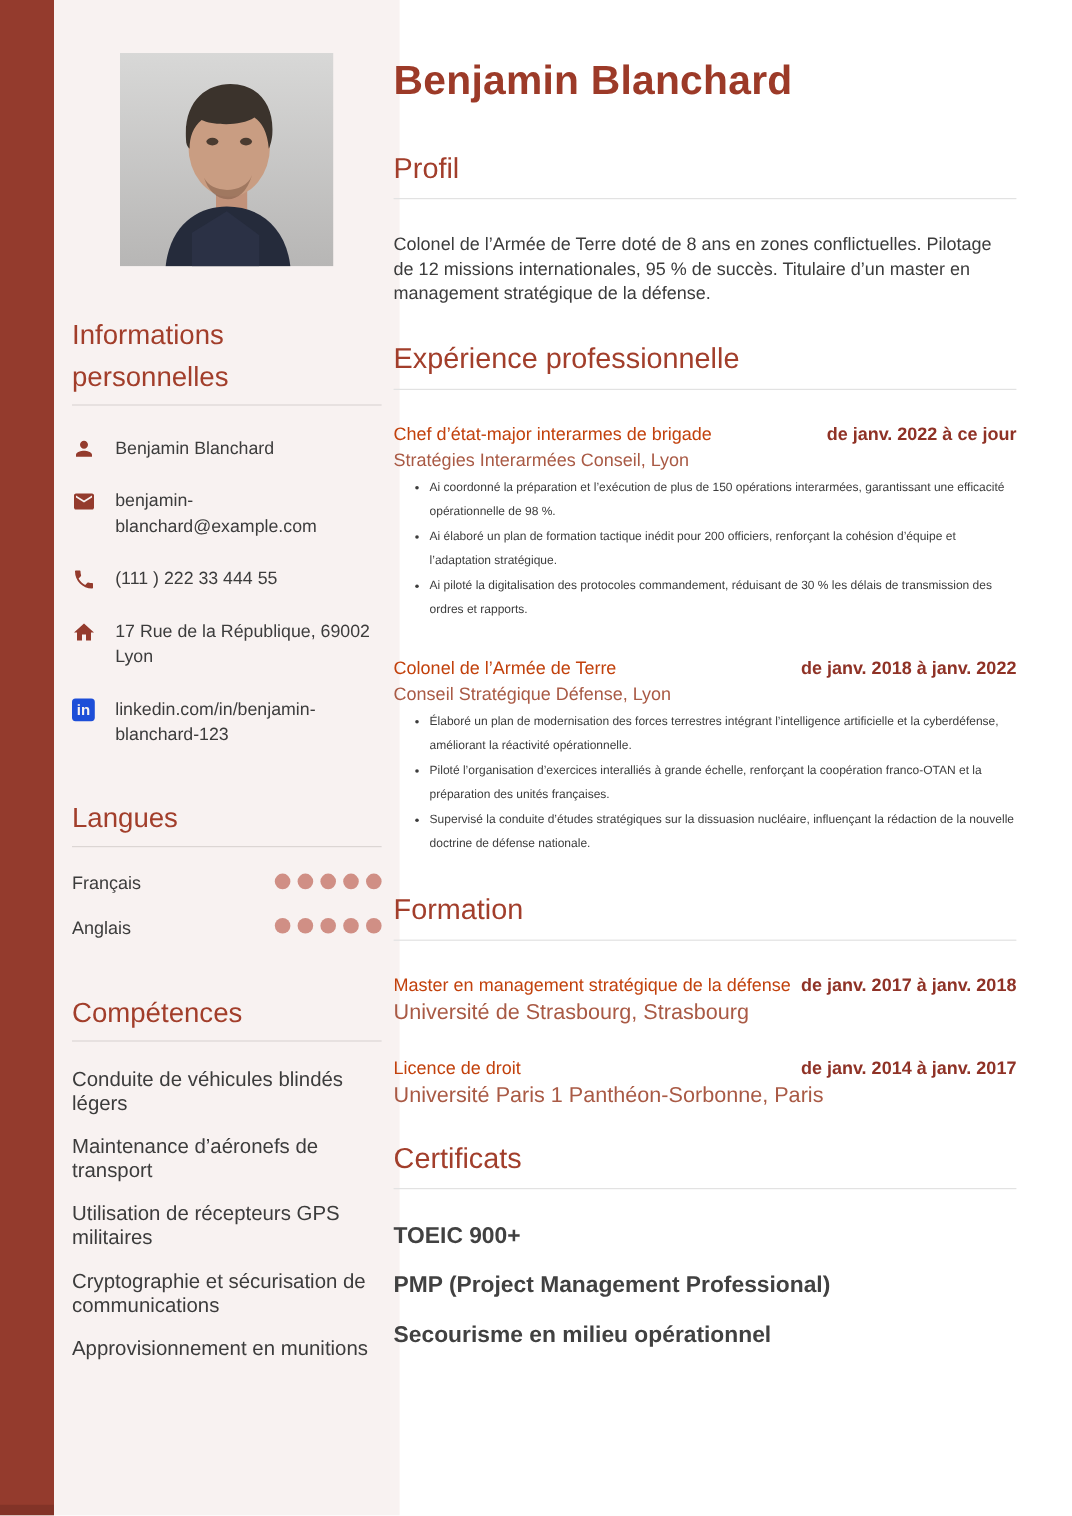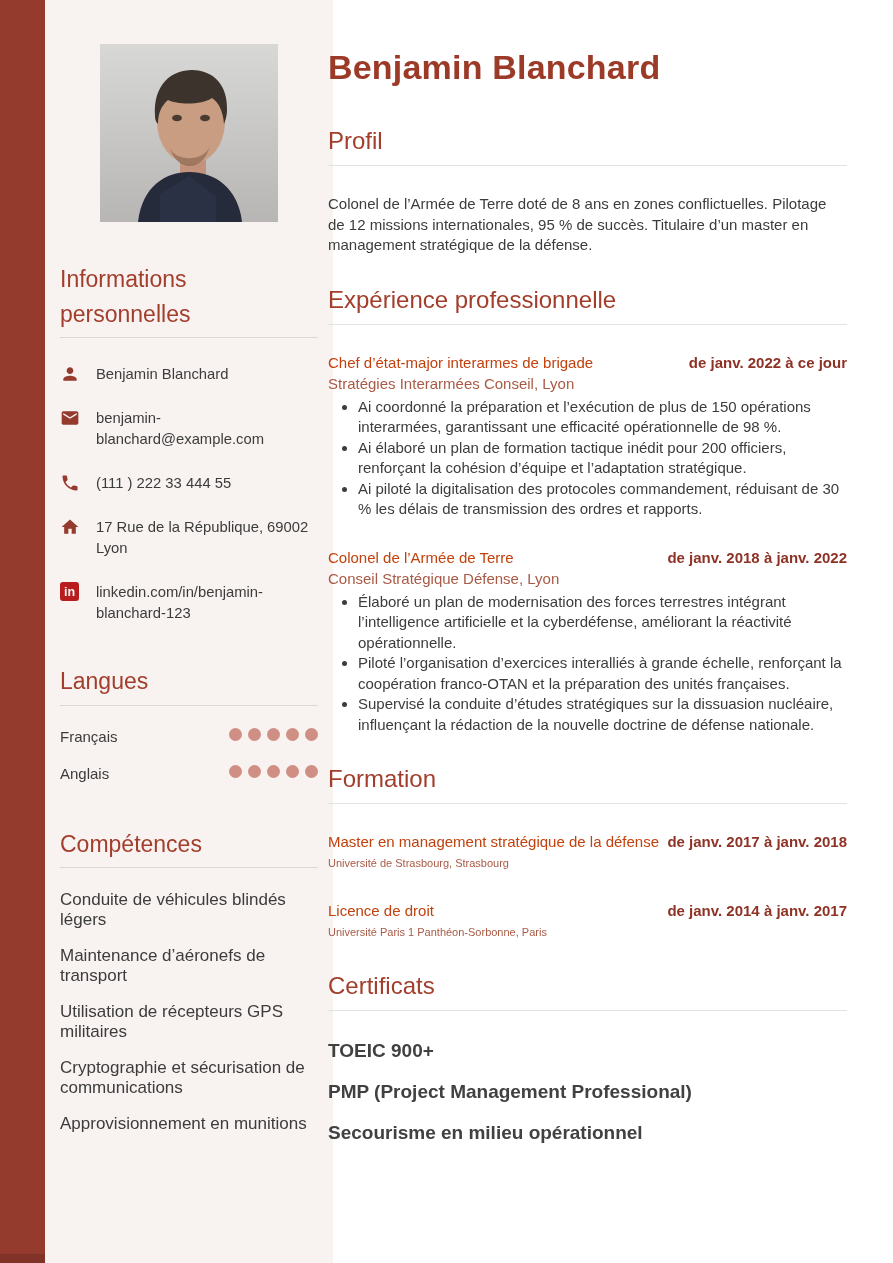--- a/index.html
+++ b/index.html
@@ -23,21 +23,21 @@
   .side-heading{
     font-size:23px;line-height:1.5;font-weight:400;color:#A23E2B;
     margin:40px 0 6px 0;
   }
   .rule{border:none;border-top:1px solid #DCD6D4;margin:0 0 0 0;}
   .info-list{margin-top:26px;}
   .info-item{display:flex;align-items:flex-start;margin-bottom:23px;}
   .info-icon{flex:0 0 20px;width:20px;height:20px;margin-right:16px;margin-top:0px;}
   .info-icon svg{width:20px;height:20px;display:block;}
   .li-badge{
-    width:19px;height:19px;background:#b91c1c;border-radius:3px;color:#F8F2F1;
+    width:19px;height:19px;background:#1d4ed8;border-radius:3px;color:#F8F2F1;
     font-weight:bold;font-size:12.5px;display:flex;align-items:center;justify-content:center;
   }
   .info-text{font-size:14.8px;line-height:21px;color:#3c3c3c;word-break:break-word;}
 
   .lang-list{margin-top:22px;}
   .lang-row{display:flex;justify-content:space-between;margin-bottom:15px;height:22px;}
   .lang-label{font-size:15px;color:#3c3c3c;}
   .dots{display:flex;}
   .dot{width:13px;height:13px;border-radius:50%;background:#D08F85;margin-left:6px;}
 
@@ -58,23 +58,23 @@
   .main .rule{border-top:1px solid #E2E2E2;}
   .para{
     font-size:15px;line-height:20.5px;color:#3c3c3c;margin:28px 0 0 0;
   }
   .job{margin-top:28px;}
   .job-head{display:flex;justify-content:space-between;align-items:flex-start;}
   .job-role{font-size:15px;font-weight:normal;color:#c2410c;line-height:20px;max-width:340px;}
   .job-dates{font-size:15px;font-weight:bold;color:#8F3226;white-space:nowrap;line-height:20px;}
   .job-company{font-size:15px;color:#A95A45;line-height:20px;margin-top:1px;}
   .job ul{margin:3px 0 0 0;padding-left:30px;}
-  .job li{font-size:15px;line-height:20.5px;color:#3c3c3c;margin:0;}
+  .job li{font-size:10px;line-height:20.5px;color:#3c3c3c;margin:0;}
   .edu{margin-top:28px;}
-  .edu-school{font-size:11px;color:#A95A45;line-height:20px;margin-top:1px;}
+  .edu-school{font-size:18px;color:#A95A45;line-height:20px;margin-top:1px;}
   .cert-item{font-size:19px;font-weight:bold;color:#414141;margin-top:21px;line-height:20px;}
   .cert-list{margin-top:30px;}
   .cert-list .cert-item:first-child{margin-top:0;}
 </style>
 </head>
 <body>
 
 <div class="red-strip">
     <div class="strip-foot"></div>
   </div>

